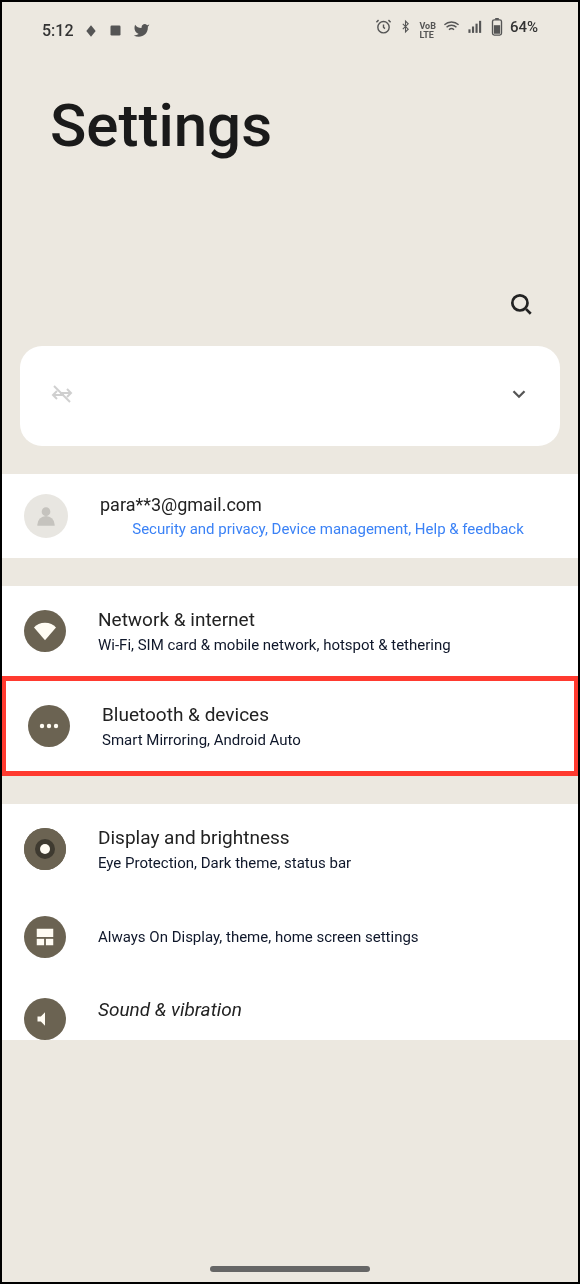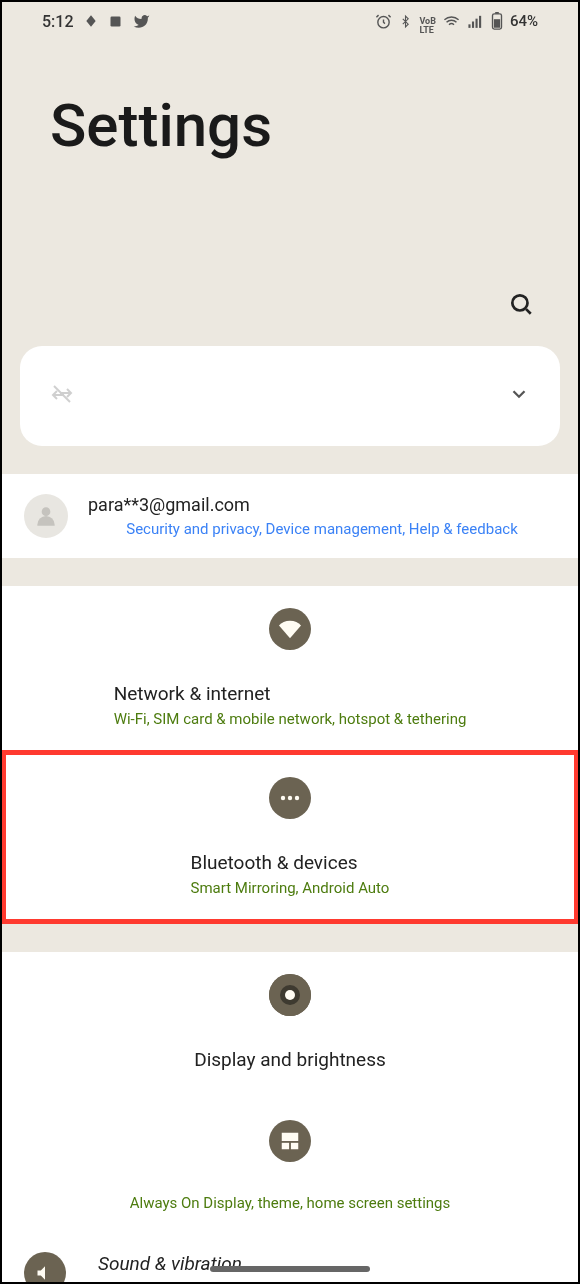--- a/index.html
+++ b/index.html
@@ -12,21 +12,21 @@
       width: 580px;
       height: 1284px;
       background: #ece8e0;
       border: 2px solid #000;
       position: relative;
       overflow: hidden;
     }
     .status-bar {
       height: 38px;
       display: flex;
-      align-items: center;
+      align-items: flex-end;
       justify-content: space-between;
       padding: 0 40px 0 40px;
       font-size: 16px;
       font-weight: 500;
       color: #333;
     }
     .status-left {
       display: flex;
       align-items: center;
       gap: 10px;
@@ -70,21 +70,21 @@
       color: #555;
     }
     .section {
       background: #fff;
       margin-bottom: 28px;
     }
     .account-row {
       display: flex;
       align-items: center;
       padding: 20px 22px;
-      gap: 20px;
+      gap: 32px;
     }
     .avatar {
       width: 44px;
       height: 44px;
       border-radius: 50%;
       background: #e8e6e1;
       display: flex;
       align-items: center;
       justify-content: center;
     }
@@ -99,21 +99,20 @@
     .account-sub {
       font-size: 15px;
       color: #3b82f6;
       text-align: center;
     }
     .list-item {
       display: flex;
       align-items: center;
       padding: 22px 22px;
       gap: 32px;
-      flex-direction: column;
     }
     .item-icon {
       width: 42px;
       height: 42px;
       border-radius: 50%;
       background: #6b6352;
       display: flex;
       align-items: center;
       justify-content: center;
       flex-shrink: 0;
@@ -121,21 +120,21 @@
     .item-text {
       flex: 1;
     }
     .item-title {
       font-size: 19px;
       color: #222;
       margin-bottom: 5px;
     }
     .item-sub {
       font-size: 15px;
-      color: #4d7c0f;
+      color: #0f172a;
     }
     .highlight {
       border: 5px solid #ff3a2f;
       margin: 0 -1px;
     }
     .home-indicator {
       position: absolute;
       bottom: 10px;
       left: 50%;
       transform: translateX(-50%);
@@ -283,20 +282,21 @@
   <div class="list-item">
     <div class="item-icon" style="background:#6b6352;">
       <svg width="42" height="42" viewBox="0 0 42 42">
           <circle cx="21" cy="21" r="21" fill="#6b6352"></circle>
           <circle cx="21" cy="21" r="10" fill="#3e3a30"></circle>
           <circle cx="21" cy="21" r="5" fill="#fffcf3"></circle>
         </svg>
     </div>
     <div class="item-text">
       <div class="item-title">Display and brightness</div>
+      <div class="item-sub">Eye Protection, Dark theme, status bar</div>
     </div>
   </div>
   <div class="list-item">
     <div class="item-icon">
       <svg width="22" height="22" viewBox="0 0 24 24" fill="#fffcf3">
           <rect x="3" y="3" width="18" height="9"></rect>
           <rect x="3" y="14" width="8" height="7"></rect>
           <rect x="13" y="14" width="8" height="7"></rect>
         </svg>
     </div>

